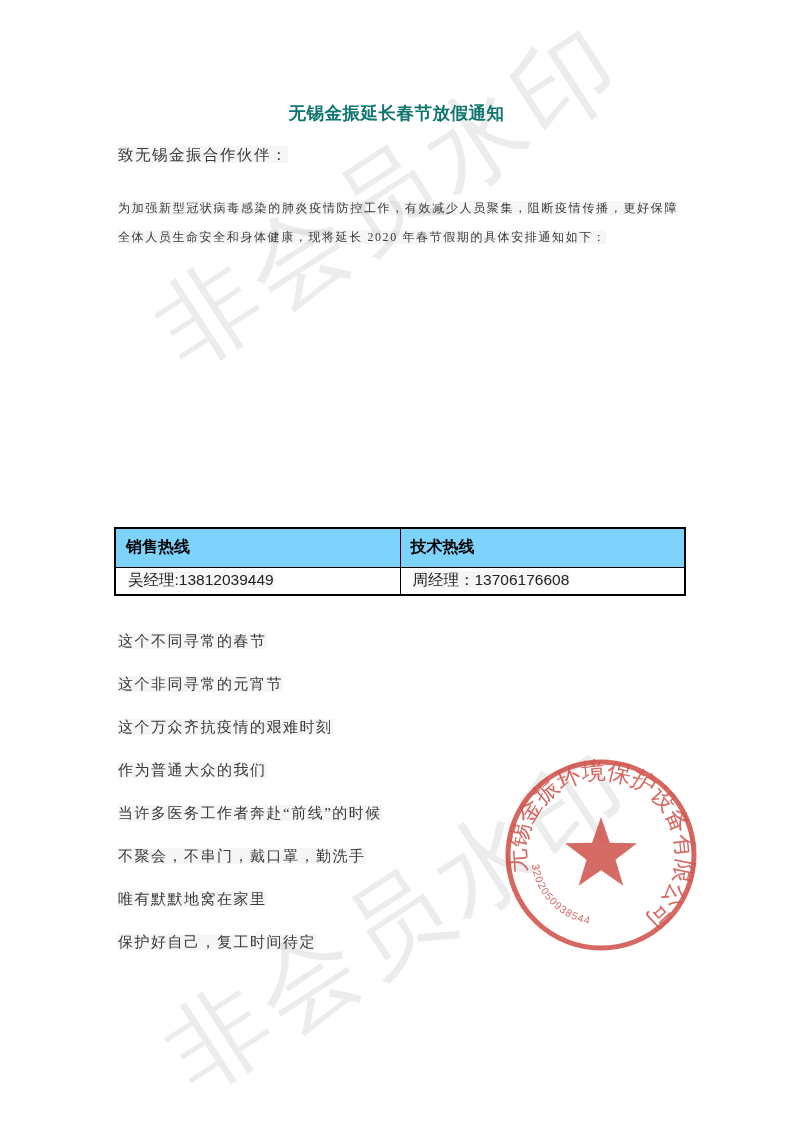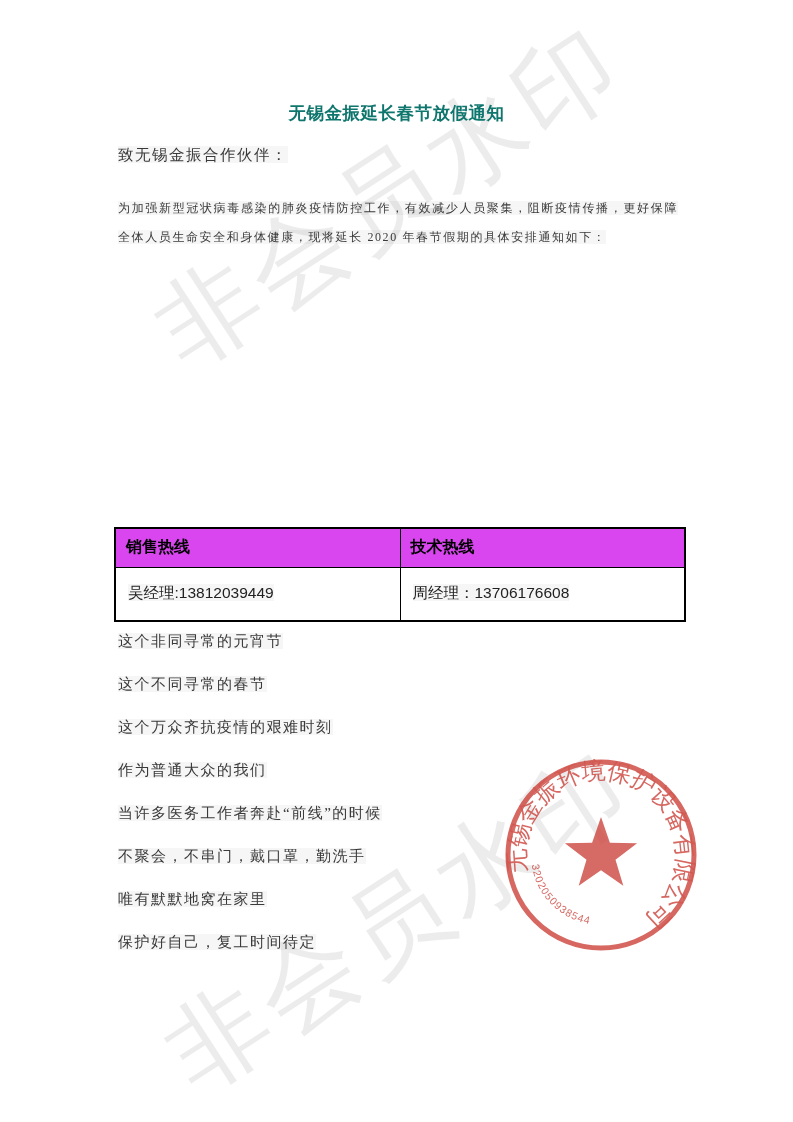--- a/index.html
+++ b/index.html
@@ -72,28 +72,28 @@
     border: 2px solid #000;
     font-family: "Liberation Sans", sans-serif;
   }
   .contact-table th, .contact-table td {
     border: 1px solid #000;
     text-align: left;
     vertical-align: middle;
     padding: 0 10px;
   }
   .contact-table th {
-    background: #d946ef;
+    background: #7dd3fc;
     height: 39px;
     font-size: 16px;
     font-weight: bold;
     color: #000;
   }
   .contact-table td {
-    height: 54px;
+    height: 28px;
     font-size: 15.5px;
     color: #222;
     padding-left: 12px;
   }
   .contact-table .col1 { width: 285px; }
 
   
   .poem {
     position: absolute;
     top: 620px; left: 118px;
@@ -137,22 +137,22 @@
         <th>技术热线</th>
       </tr>
       <tr>
         <td><span class="hl">吴经理:13812039449</span></td>
         <td><span class="hl">周经理：13706176608</span></td>
       </tr>
     </tbody>
       </table>
 
     <div class="poem">
+      <p><span class="hl">这个不同寻常的春节</span></p>
       <p><span class="hl">这个非同寻常的元宵节</span></p>
-      <p><span class="hl">这个不同寻常的春节</span></p>
       <p><span class="hl">这个万众齐抗疫情的艰难时刻</span></p>
       <p><span class="hl">作为普通大众的我们</span></p>
       <p><span class="hl">当许多医务工作者奔赴“前线”的时候</span></p>
       <p><span class="hl">不聚会，不串门，戴口罩，勤洗手</span></p>
       <p><span class="hl">唯有默默地窝在家里</span></p>
       <p><span class="hl">保护好自己，复工时间待定</span></p>
     </div>
 
     <div class="stamp">
       <svg width="198" height="198" viewBox="-99 -99 198 198" xmlns="http://www.w3.org/2000/svg">

